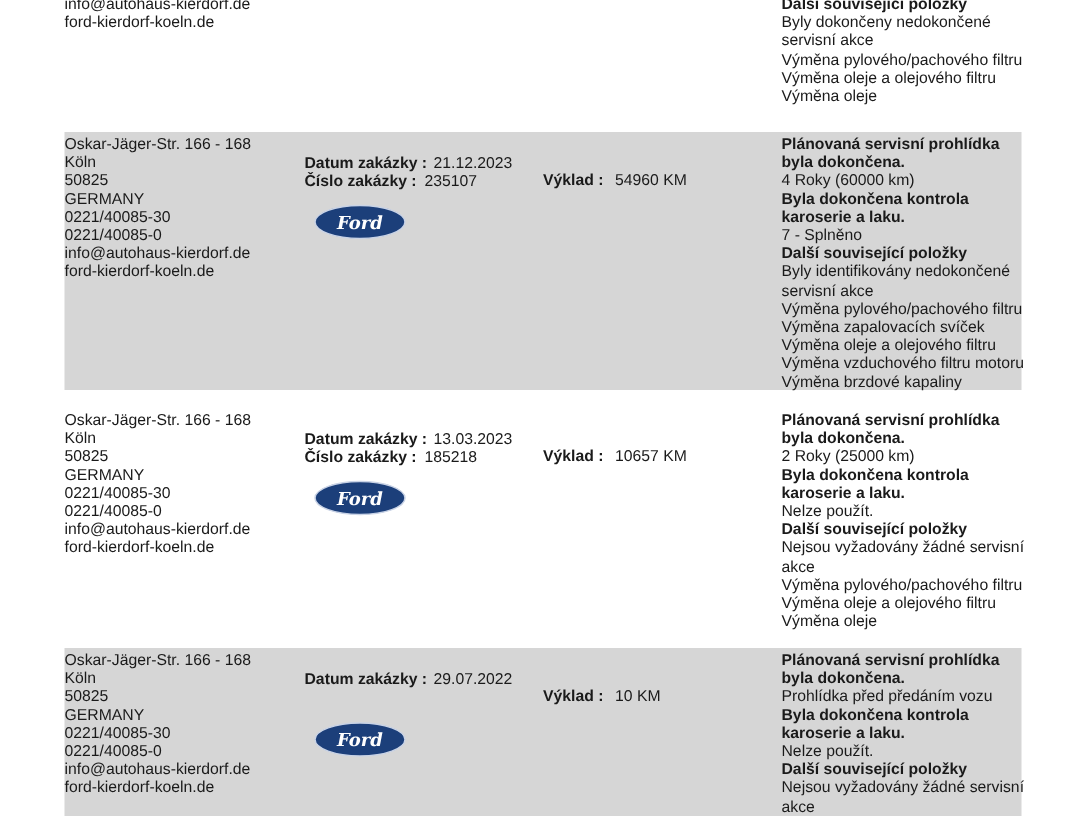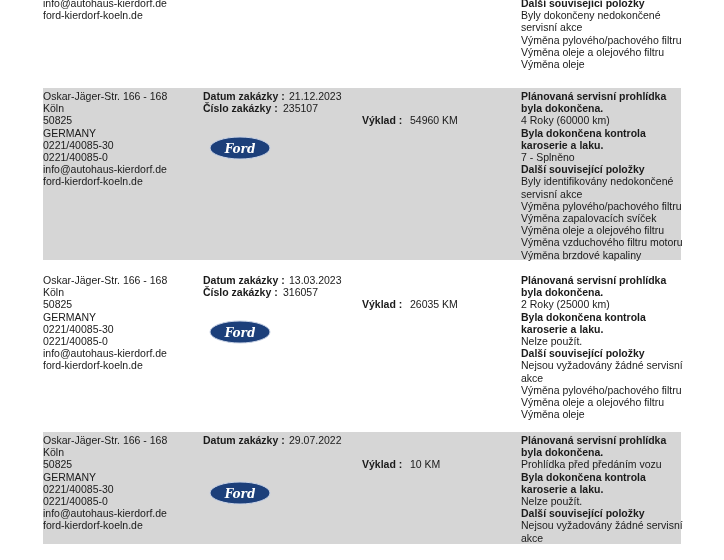--- a/index.html
+++ b/index.html
@@ -1,21 +1,21 @@
 <!DOCTYPE html>
 <html><head>
 <meta charset="utf-8">
 <style>
   html, body { margin:0; padding:0; background:#ffffff; }
   body { width:724px; height:560px; overflow:hidden; position:relative;
          font-family:"Liberation Sans", sans-serif; font-size:10.5px; color:#1a1a1a; line-height:12.2px; }
   .row { position:absolute; left:43px; width:638px; }
   .row.gray { background:#d6d6d6; }
   .col-addr { position:absolute; left:0; top:2px; width:155px; }
-  .col-meta { position:absolute; left:160px; top:2px; width:160px; }
+  .col-meta { position:absolute; left:160px; top:15px; width:160px; }
   .col-km { position:absolute; left:319px; top:2px; width:150px; }
   .col-notes { position:absolute; left:478px; top:2px; width:162px; }
   .line { display:block; white-space:nowrap; }
   .wrap { display:block; white-space:normal; }
   .b { font-weight:bold; }
   .lbl { font-weight:bold; display:inline-block; }
   .lbl-date { width:86px; }
   .lbl-no { width:80px; }
   .lbl-km { width:48px;margin-top:24px; }
   .logo { position:absolute; left:166px; width:62px; height:24px; }
@@ -80,28 +80,28 @@
     <span class="line">Köln</span>
     <span class="line">50825</span>
     <span class="line">GERMANY</span>
     <span class="line">0221/40085-30</span>
     <span class="line">0221/40085-0</span>
     <span class="line">info@autohaus-kierdorf.de</span>
     <span class="line">ford-kierdorf-koeln.de</span>
   </div>
   <div class="col-meta">
     <span class="line"><span class="lbl lbl-date">Datum zakázky :</span><span>13.03.2023</span></span>
-    <span class="line"><span class="lbl lbl-no">Číslo zakázky :</span><span>316057</span></span>
+    <span class="line"><span class="lbl lbl-no">Číslo zakázky :</span><span>185218</span></span>
   </div>
   <svg class="logo" style="top:48px;" viewBox="0 0 62 24">
     <ellipse cx="31" cy="12" rx="30" ry="11" fill="#1c3f7a" stroke="#c9d3e6" stroke-width="1"></ellipse>
     <text x="31" y="16.5" text-anchor="middle" font-family="DejaVu Serif, serif" font-style="italic" font-weight="bold" font-size="12" fill="#ffffff">Ford</text>
   </svg>
   <div class="col-km">
-    <span class="line"><span class="lbl lbl-km">Výklad :</span><span>26035 KM</span></span>
+    <span class="line"><span class="lbl lbl-km">Výklad :</span><span>10657 KM</span></span>
   </div>
   <div class="col-notes">
     <span class="wrap b">Plánovaná servisní prohlídka byla dokončena.</span>
     <span class="wrap">2 Roky (25000 km)</span>
     <span class="wrap b">Byla dokončena kontrola karoserie a laku.</span>
     <span class="wrap">Nelze použít.</span>
     <span class="wrap b">Další související položky</span>
     <span class="wrap">Nejsou vyžadovány žádné servisní akce</span>
     <span class="wrap">Výměna pylového/pachového filtru</span>
     <span class="wrap">Výměna oleje a olejového filtru</span>

